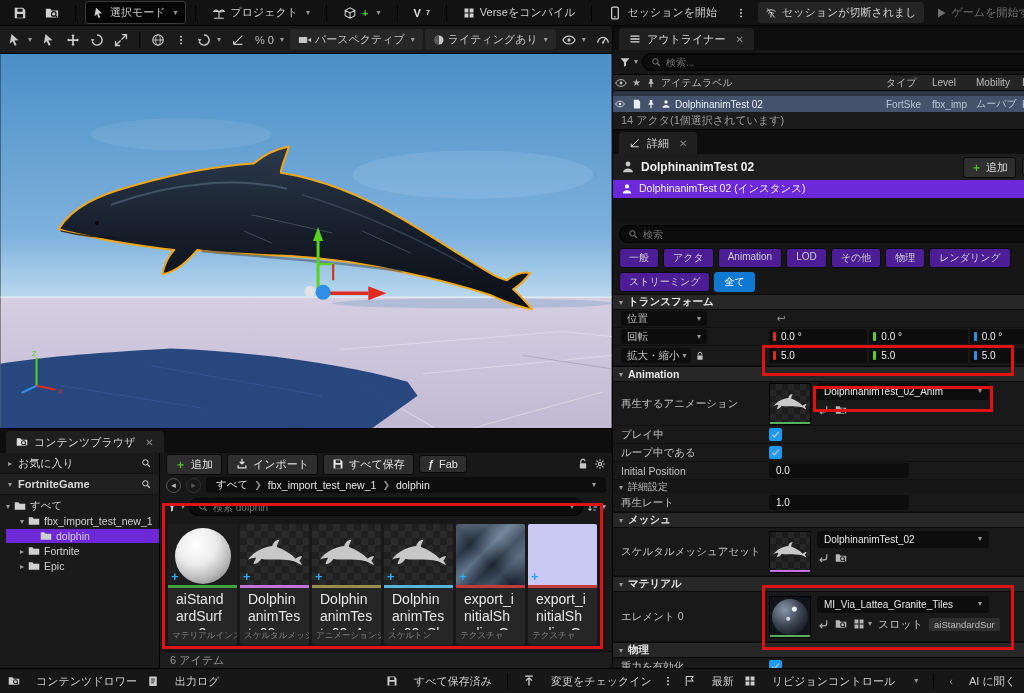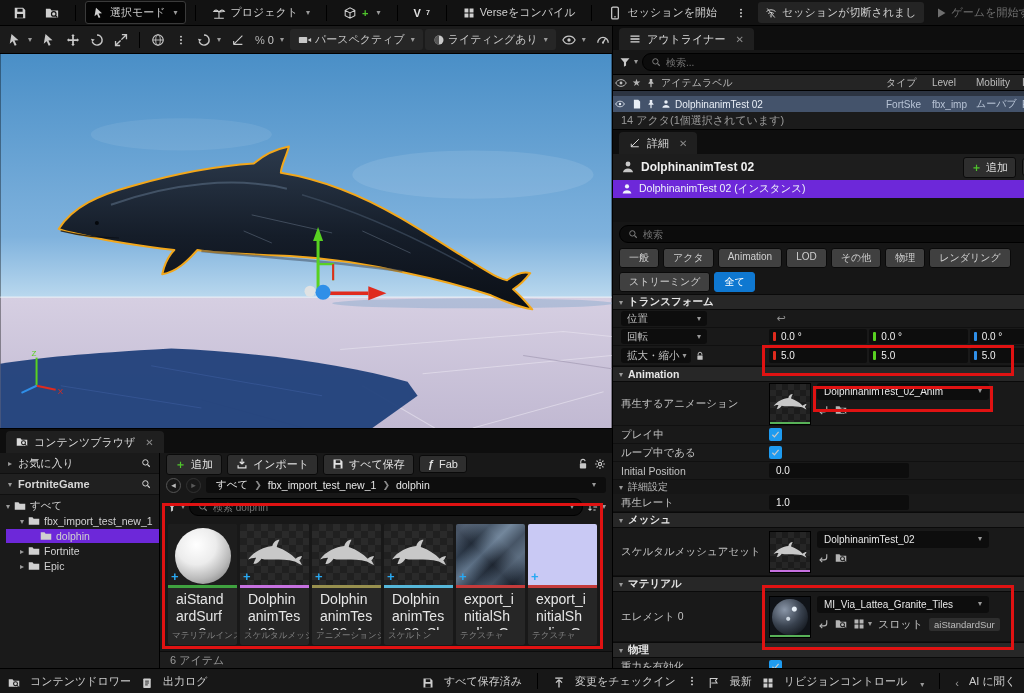--- a/index.html
+++ b/index.html
@@ -52,21 +52,21 @@
   
   #details{border-top:1px solid #000}
   .dtitle{height:26px;display:flex;align-items:center;gap:6px;padding:0 8px;background:#1d1d1d}
   .dtitle b{color:#efefef;font-size:12px;font-weight:bold}
   .dbtn{display:flex;align-items:center;gap:4px;background:#2e2e2e;border:1px solid #0a0a0a;border-radius:3px;
     padding:2px 7px;color:#dcdcdc}
   .treerow{height:18px;display:flex;align-items:center;gap:6px;padding:0 8px;font-size:10.5px}
   .sel{background:#6d28d9;color:#eef3fa}
   .dgap{height:24px;background:#131313}
   .chiprow{display:flex;gap:4px;padding:2px 6px;flex-wrap:nowrap}
-  .fchip{background:#404040;border:1px solid #0a0a0a;border-radius:3px;padding:2px 9px;color:#cfcfcf;font-size:10px;white-space:nowrap}
+  .fchip{background:#4c1d95;border:1px solid #0a0a0a;border-radius:3px;padding:2px 9px;color:#cfcfcf;font-size:10px;white-space:nowrap}
   .fchip.active{background:#0f78d1;color:#fff;border-color:#0f78d1}
   .dsec{height:16px;background:#272727;display:flex;align-items:center;gap:5px;padding:0 6px;
     border-top:1px solid #0a0a0a;border-bottom:1px solid #0a0a0a;color:#e6e6e6;font-weight:bold;font-size:10.5px}
   .dsub{height:14px;display:flex;align-items:center;gap:5px;padding:0 6px;color:#bdbdbd;font-size:10px}
   .tri{font-size:8px;color:#9a9a9a}
   .drow{display:flex;align-items:center;border-bottom:1px solid #101010;background:#191919;padding-left:8px}
   .h18{height:18px}.h20{height:20px}
   .dlabel{width:148px;flex:none;color:#c2c2c2;font-size:10.5px;white-space:nowrap;overflow:hidden;display:flex;align-items:center;gap:4px}
   .ddrop{display:flex;align-items:center;background:#0d0d0d;border-radius:3px;height:15px;padding:0 6px;width:86px;justify-content:space-between}
   .dval{flex:1;display:flex;align-items:center;gap:2px;min-width:0}
@@ -113,21 +113,21 @@
       linear-gradient(45deg,#2a2a2a 25%,#202020 25%,#202020 75%,#2a2a2a 75%);
     background-size:14px 14px;background-position:0 0,7px 7px}
   .plusbadge{position:absolute;left:3px;bottom:5px;color:#29a9f3;font-weight:bold;font-size:13px;line-height:1}
   .cunder{position:absolute;left:0;bottom:0;width:100%;height:3px}
   .cname{padding:3px 8px 1px;font-size:14px;line-height:1.2;color:#e6e6e6;word-break:break-all;height:42px;overflow:hidden}
   .ctype{padding:0 4px 3px;font-size:8.5px;color:#838383;white-space:nowrap;overflow:hidden}
   .cfooter{height:18px;display:flex;align-items:center;padding:0 10px;color:#9a9a9a;background:#1d1d1d;border-top:1px solid #0c0c0c}
   
   #statusbar{left:0;top:668px;width:1024px;height:25px;background:#171717;border-top:1px solid #000;
     display:flex;align-items:center;padding:0 8px;gap:10px}
-  .sbtn{display:flex;align-items:flex-end;gap:10px;color:#cdcdcd;white-space:nowrap}
+  .sbtn{display:flex;align-items:center;gap:16px;color:#cdcdcd;white-space:nowrap}
   
   .anno{position:absolute;border:3px solid #e01212;z-index:60;pointer-events:none}
   .sphere-white{width:56px;height:56px;border-radius:50%;
     background:radial-gradient(circle at 38% 30%,#ffffff,#ececec 38%,#b9b9b9 66%,#787878 92%)}
   .sphere-granite{width:36px;height:36px;border-radius:50%;
     background:radial-gradient(circle at 62% 28%,#e8f0f8 0 2px,transparent 3px),
       radial-gradient(circle at 45% 55%,#cfd8e2 0 1.5px,transparent 2.5px),
       radial-gradient(circle at 35% 30%,#8a96a8,#39424f 48%,#12161c 85%)}
   .normal-flat{width:100%;height:100%;background:#c9c9f4}
   .granite-tex{width:100%;height:100%;

